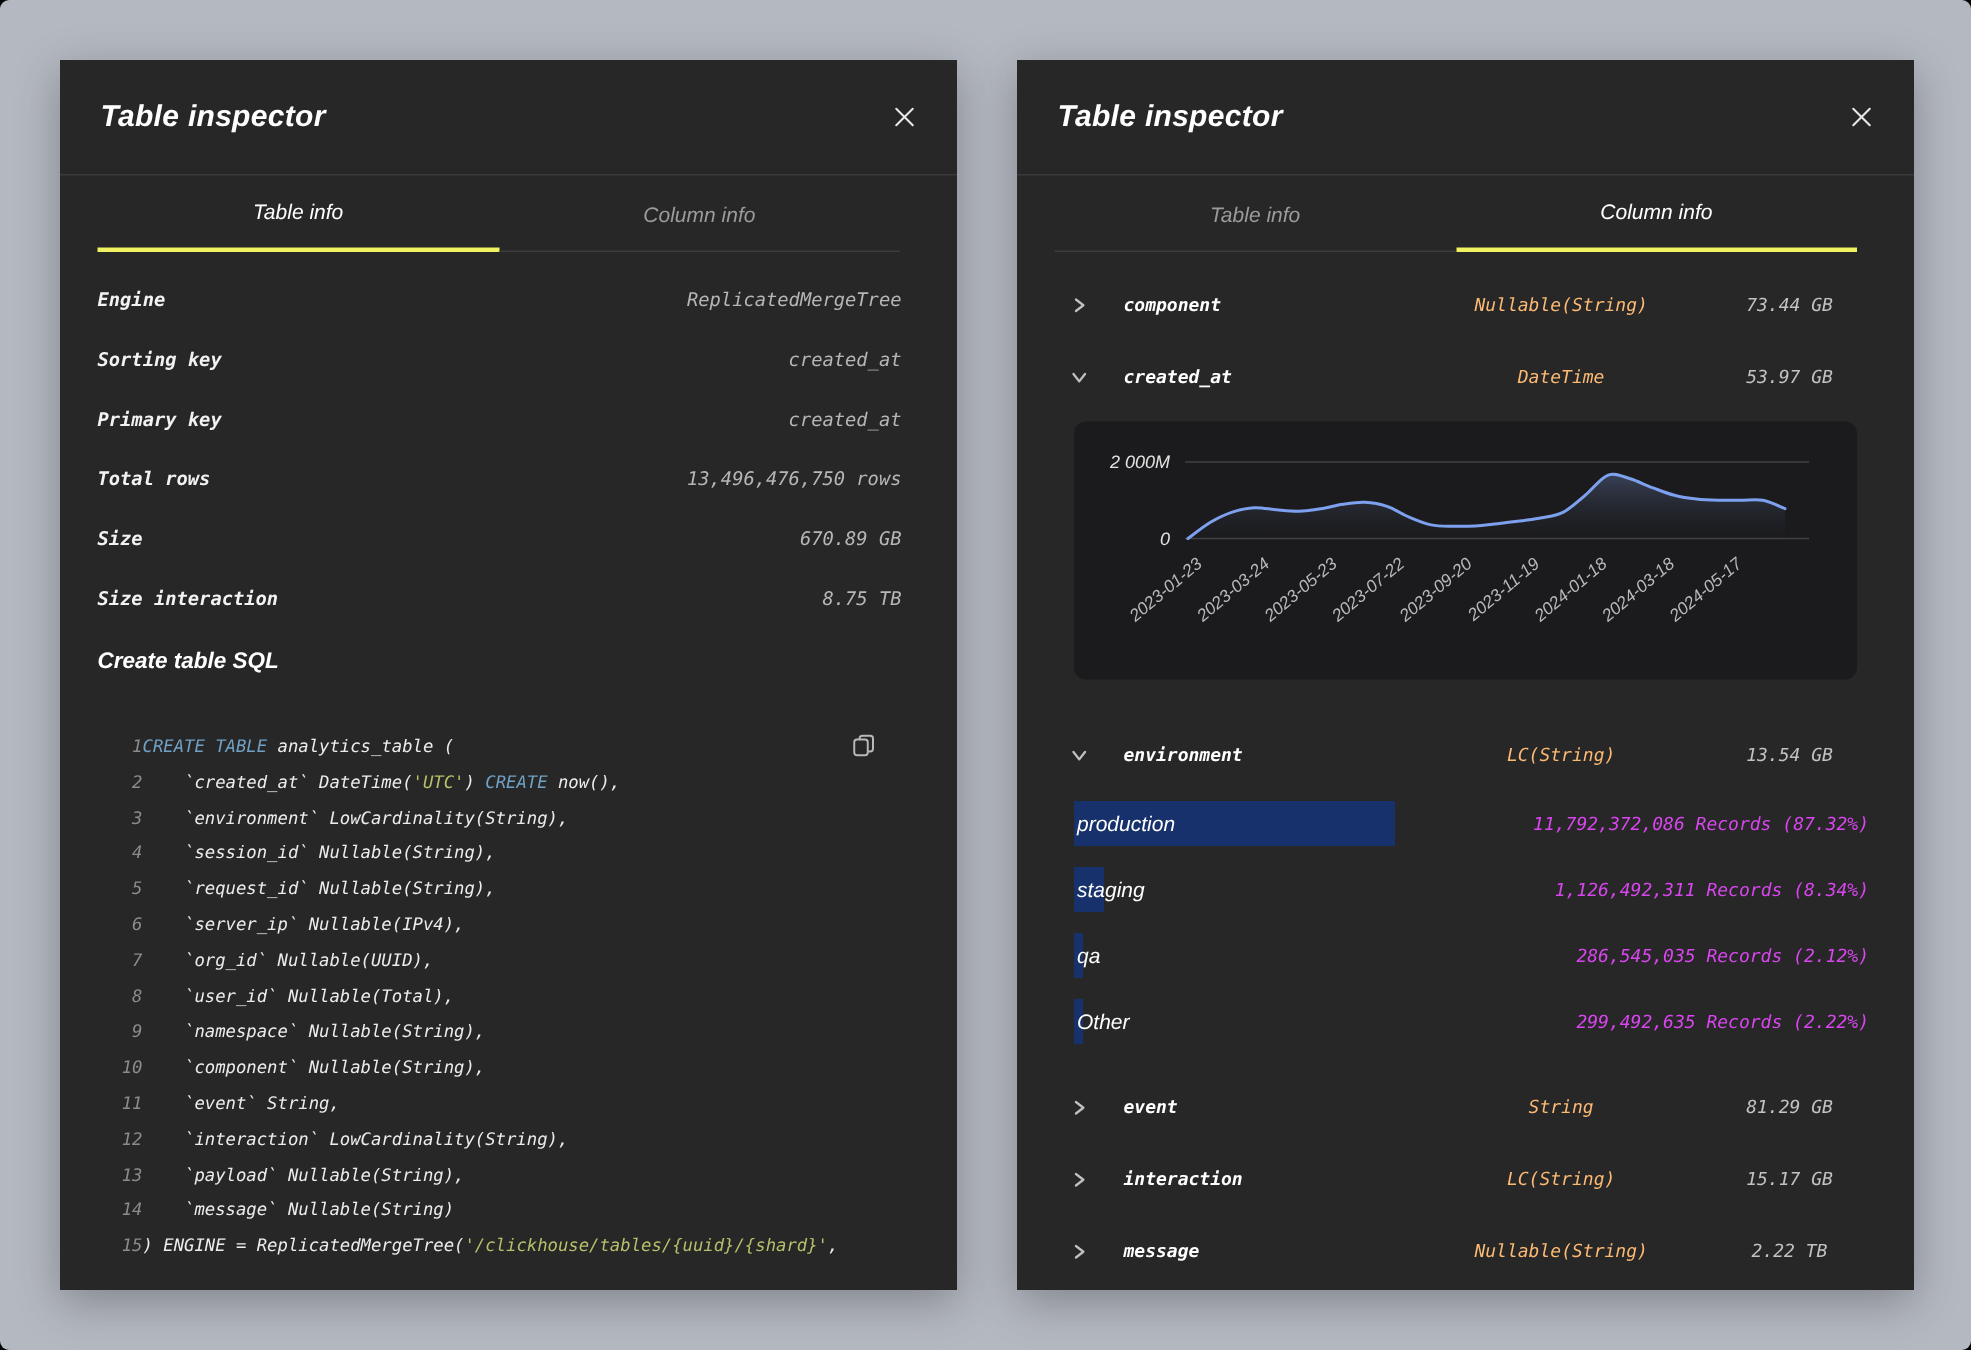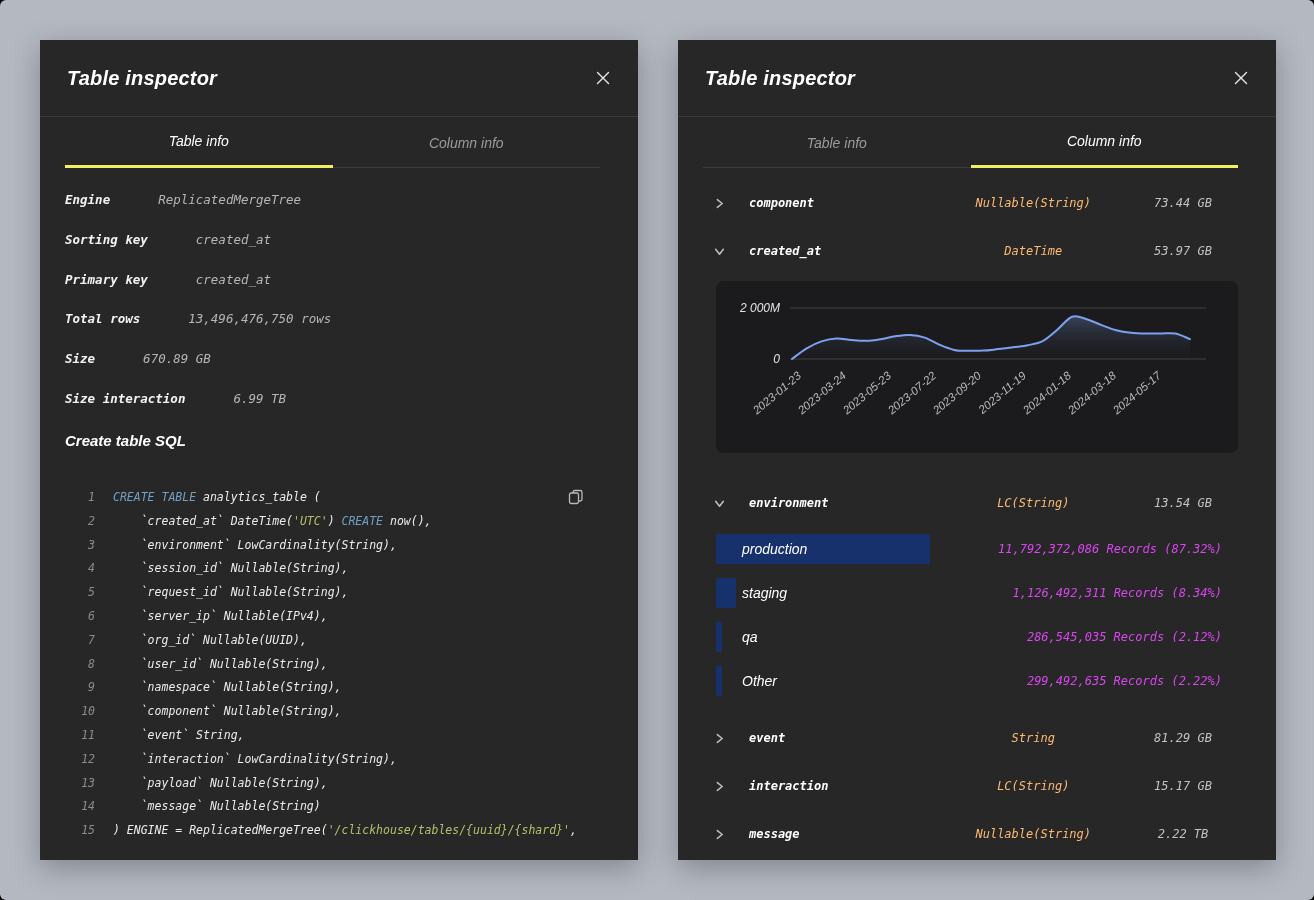--- a/index.html
+++ b/index.html
@@ -35,46 +35,46 @@
     border-bottom:1px solid #3d3d3d; padding-top:2px;
   }
   .tab.active{
     color:#fff; border-bottom:3px solid var(--accent,#eff161); padding-top:0;
   }
 
   .panel-body{ padding:0 37px 0 25px; }
   .section-title{ font-size:15px; color:#fff; margin:14px 0 0; font-weight:bold; }
 
   #props-list{ margin-top:12px; }
-  .prop-row{ height:39.7px; display:flex; align-items:center; }
+  .prop-row{ height:39.7px; display:flex; justify-content:space-between; align-items:center; }
   .prop-label{ font-family:"DejaVu Sans Mono",monospace; font-size:12.5px; font-weight:bold; color:#f2f2f2; }
   .prop-value{ font-family:"DejaVu Sans Mono",monospace; font-size:12.5px; color:#b6b6b6;padding-left:48px; }
 
   .code-block{ position:relative; margin-top:36px; }
   .code-line{ display:flex; height:23.8px; align-items:center;
     font-family:"DejaVu Sans Mono",monospace; font-size:11.5px; }
   .ln{ width:30px; text-align:right; color:#8b8b8b; flex:none; }
-  .code-text{ margin-left:18px; white-space:pre; color:#ececec; font-family:inherit; font-size:inherit; }
+  .code-text{ margin-left:0; white-space:pre; color:#ececec; font-family:inherit; font-size:inherit; }
   .tok-kw{ color:var(--kw,#70a0c4); }
   .tok-str{ color:var(--str,#b8bf6a); }
   .copy-btn{ position:absolute; top:2px; right:15px; background:none; border:none; cursor:pointer; padding:2px; }
 
   
   #columns-list{ padding:11px 0 0; }
-  .col-row{ height:48px; display:flex; align-items:center; padding:0 38px 0 36px; cursor:pointer; }
+  .col-row{ height:48px; display:flex; align-items:center; padding:0 28px 0 36px; cursor:pointer; }
   .chev{ width:11px; height:11px; flex:none; }
   .chev.expanded{ transform:rotate(90deg); }
   .col-name{ margin-left:24px; font-family:"DejaVu Sans Mono",monospace; font-size:12px; font-weight:bold; color:#fff; flex:1; }
   .col-type{ font-family:"DejaVu Sans Mono",monospace; font-size:12px; color:#fdba74; flex:1; text-align:center; }
   .col-size{ font-family:"DejaVu Sans Mono",monospace; font-size:12px; color:#c2c2c2; width:110px; text-align:center; }
 
   .chart-card{ margin:6px 38px 26px; height:172px; background:var(--card-bg,#1b1b1d); border-radius:8px; }
   .chart-svg{ width:100%; height:100%; display:block; }
 
-  .bar-row{ position:relative; height:44px; display:flex; align-items:center; padding:0 54px; }
+  .bar-row{ position:relative; height:44px; display:flex; align-items:center; padding:0 30px; }
   .bar-fill{ position:absolute; left:38px; top:7px; height:30px; background:var(--bar,#16316b); }
   .bar-label{ position:relative; margin-left:10px; font-size:14px; color:#fff; flex:1; }
   .bar-records{ position:relative; font-family:"DejaVu Sans Mono",monospace; font-size:12px; color:#d946ef; }
   .bar-row + .col-row{ margin-top:11px; }
 </style>
 </head>
 <body>
 
 <div class="stage" style="--page-bg: #b4b8c1; --panel-bg: #272727; --accent: #eff161; --card-bg: #1b1b1d; --bar: #16316b; --kw: #70a0c4; --str: #b8bf6a;">
 
@@ -112,21 +112,21 @@
           <div class="prop-row">
     <span class="prop-label">Total rows</span>
     <span class="prop-value">13,496,476,750 rows</span>
   </div>
           <div class="prop-row">
     <span class="prop-label">Size</span>
     <span class="prop-value">670.89 GB</span>
   </div>
           <div class="prop-row">
     <span class="prop-label">Size interaction</span>
-    <span class="prop-value">6.99 TB</span>
+    <span class="prop-value">8.75 TB</span>
   </div>
         </div>
       <h2 class="section-title">Create table SQL</h2>
       <div class="code-block">
         <button class="copy-btn" aria-label="Copy SQL">
           <svg width="16" height="16" viewBox="0 0 16 16">
             <rect x="5" y="1.5" width="9" height="10.5" rx="1.8" fill="none" stroke="#b9b9b9" stroke-width="1.3"></rect>
             <rect x="1.5" y="4" width="9" height="10.5" rx="1.8" fill="#272727" stroke="#b9b9b9" stroke-width="1.3"></rect>
           </svg>
         </button>
@@ -154,21 +154,21 @@
             <div class="code-line">
     <span class="ln">6</span>
     <code class="code-text"><span>    `server_ip` Nullable(IPv4),</span></code>
   </div>
             <div class="code-line">
     <span class="ln">7</span>
     <code class="code-text"><span>    `org_id` Nullable(UUID),</span></code>
   </div>
             <div class="code-line">
     <span class="ln">8</span>
-    <code class="code-text"><span>    `user_id` Nullable(String),</span></code>
+    <code class="code-text"><span>    `user_id` Nullable(Total),</span></code>
   </div>
             <div class="code-line">
     <span class="ln">9</span>
     <code class="code-text"><span>    `namespace` Nullable(String),</span></code>
   </div>
             <div class="code-line">
     <span class="ln">10</span>
     <code class="code-text"><span>    `component` Nullable(String),</span></code>
   </div>
             <div class="code-line">

